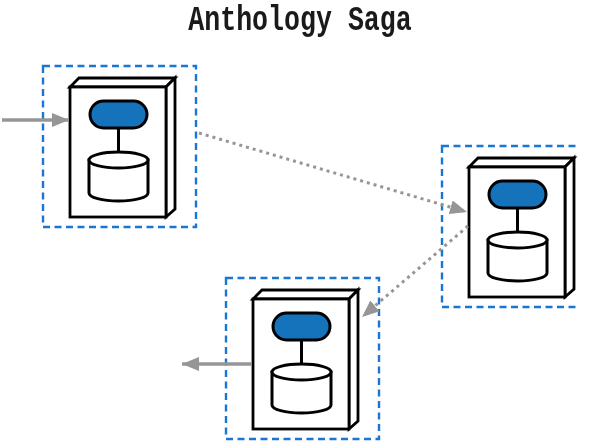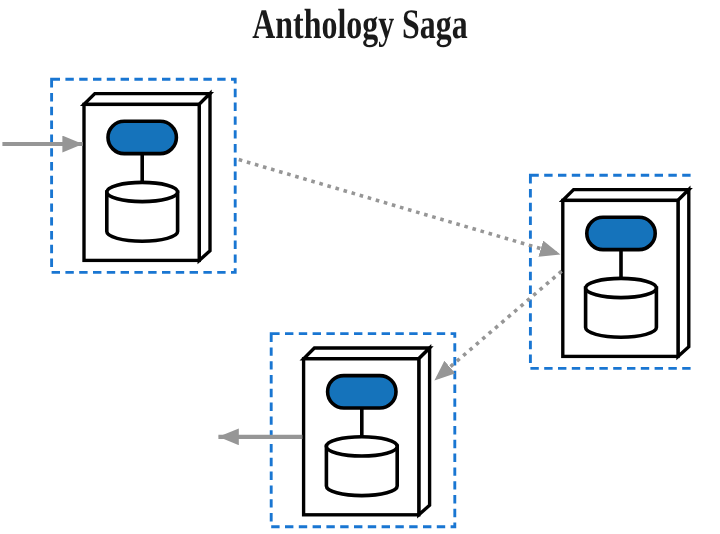--- a/index.html
+++ b/index.html
@@ -1,21 +1,21 @@
 <!DOCTYPE html>
 <html style="--accent_blue: #1573bb; --boundary_blue: #1976d2; --arrow_gray: #969696; --outline_black: #000000; --title_color: #1a1a1a; --background: #ffffff;"><head>
 <meta charset="utf-8">
 <style>
   html, body { margin: 0; padding: 0; }
   .stage {
     position: relative;
     width: 580px;
     height: 445px;
     background: var(--background, #ffffff);
-    font-family: Liberation Serif, serif;
+    font-family: Liberation Mono, monospace;
     overflow: hidden;
   }
   .title {
     position: absolute;
     top: 0;
     left: 0;
     width: 600px;
     text-align: center;
     font-size: 35px;
     font-weight: 700;

